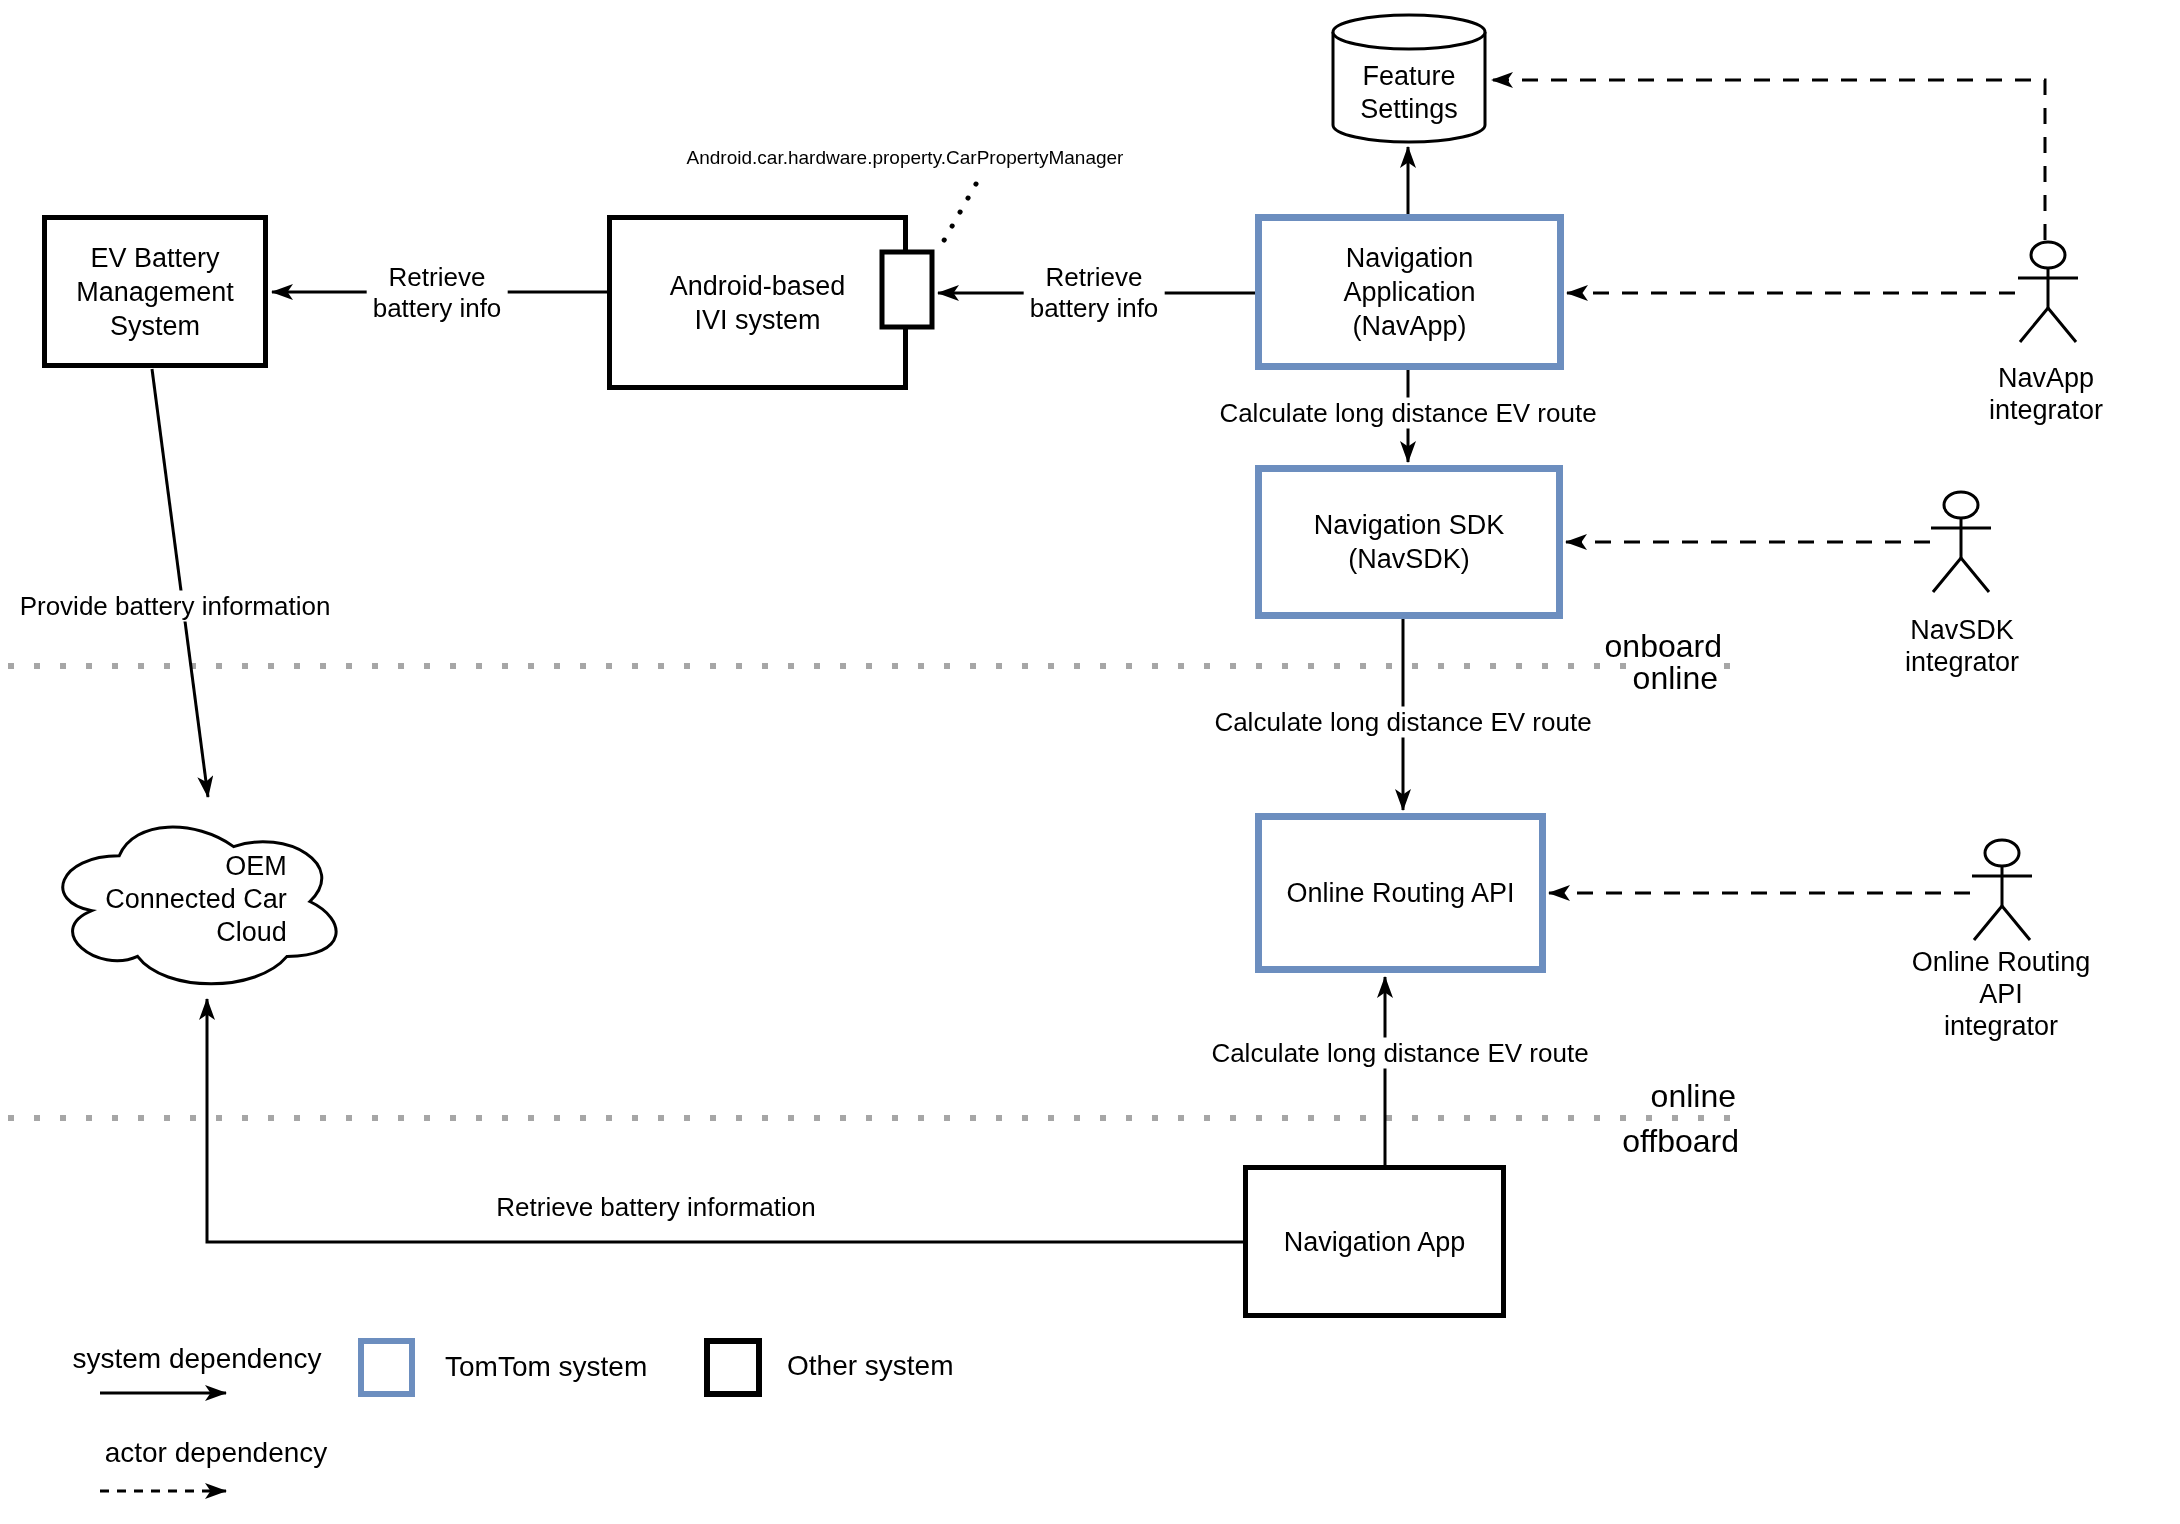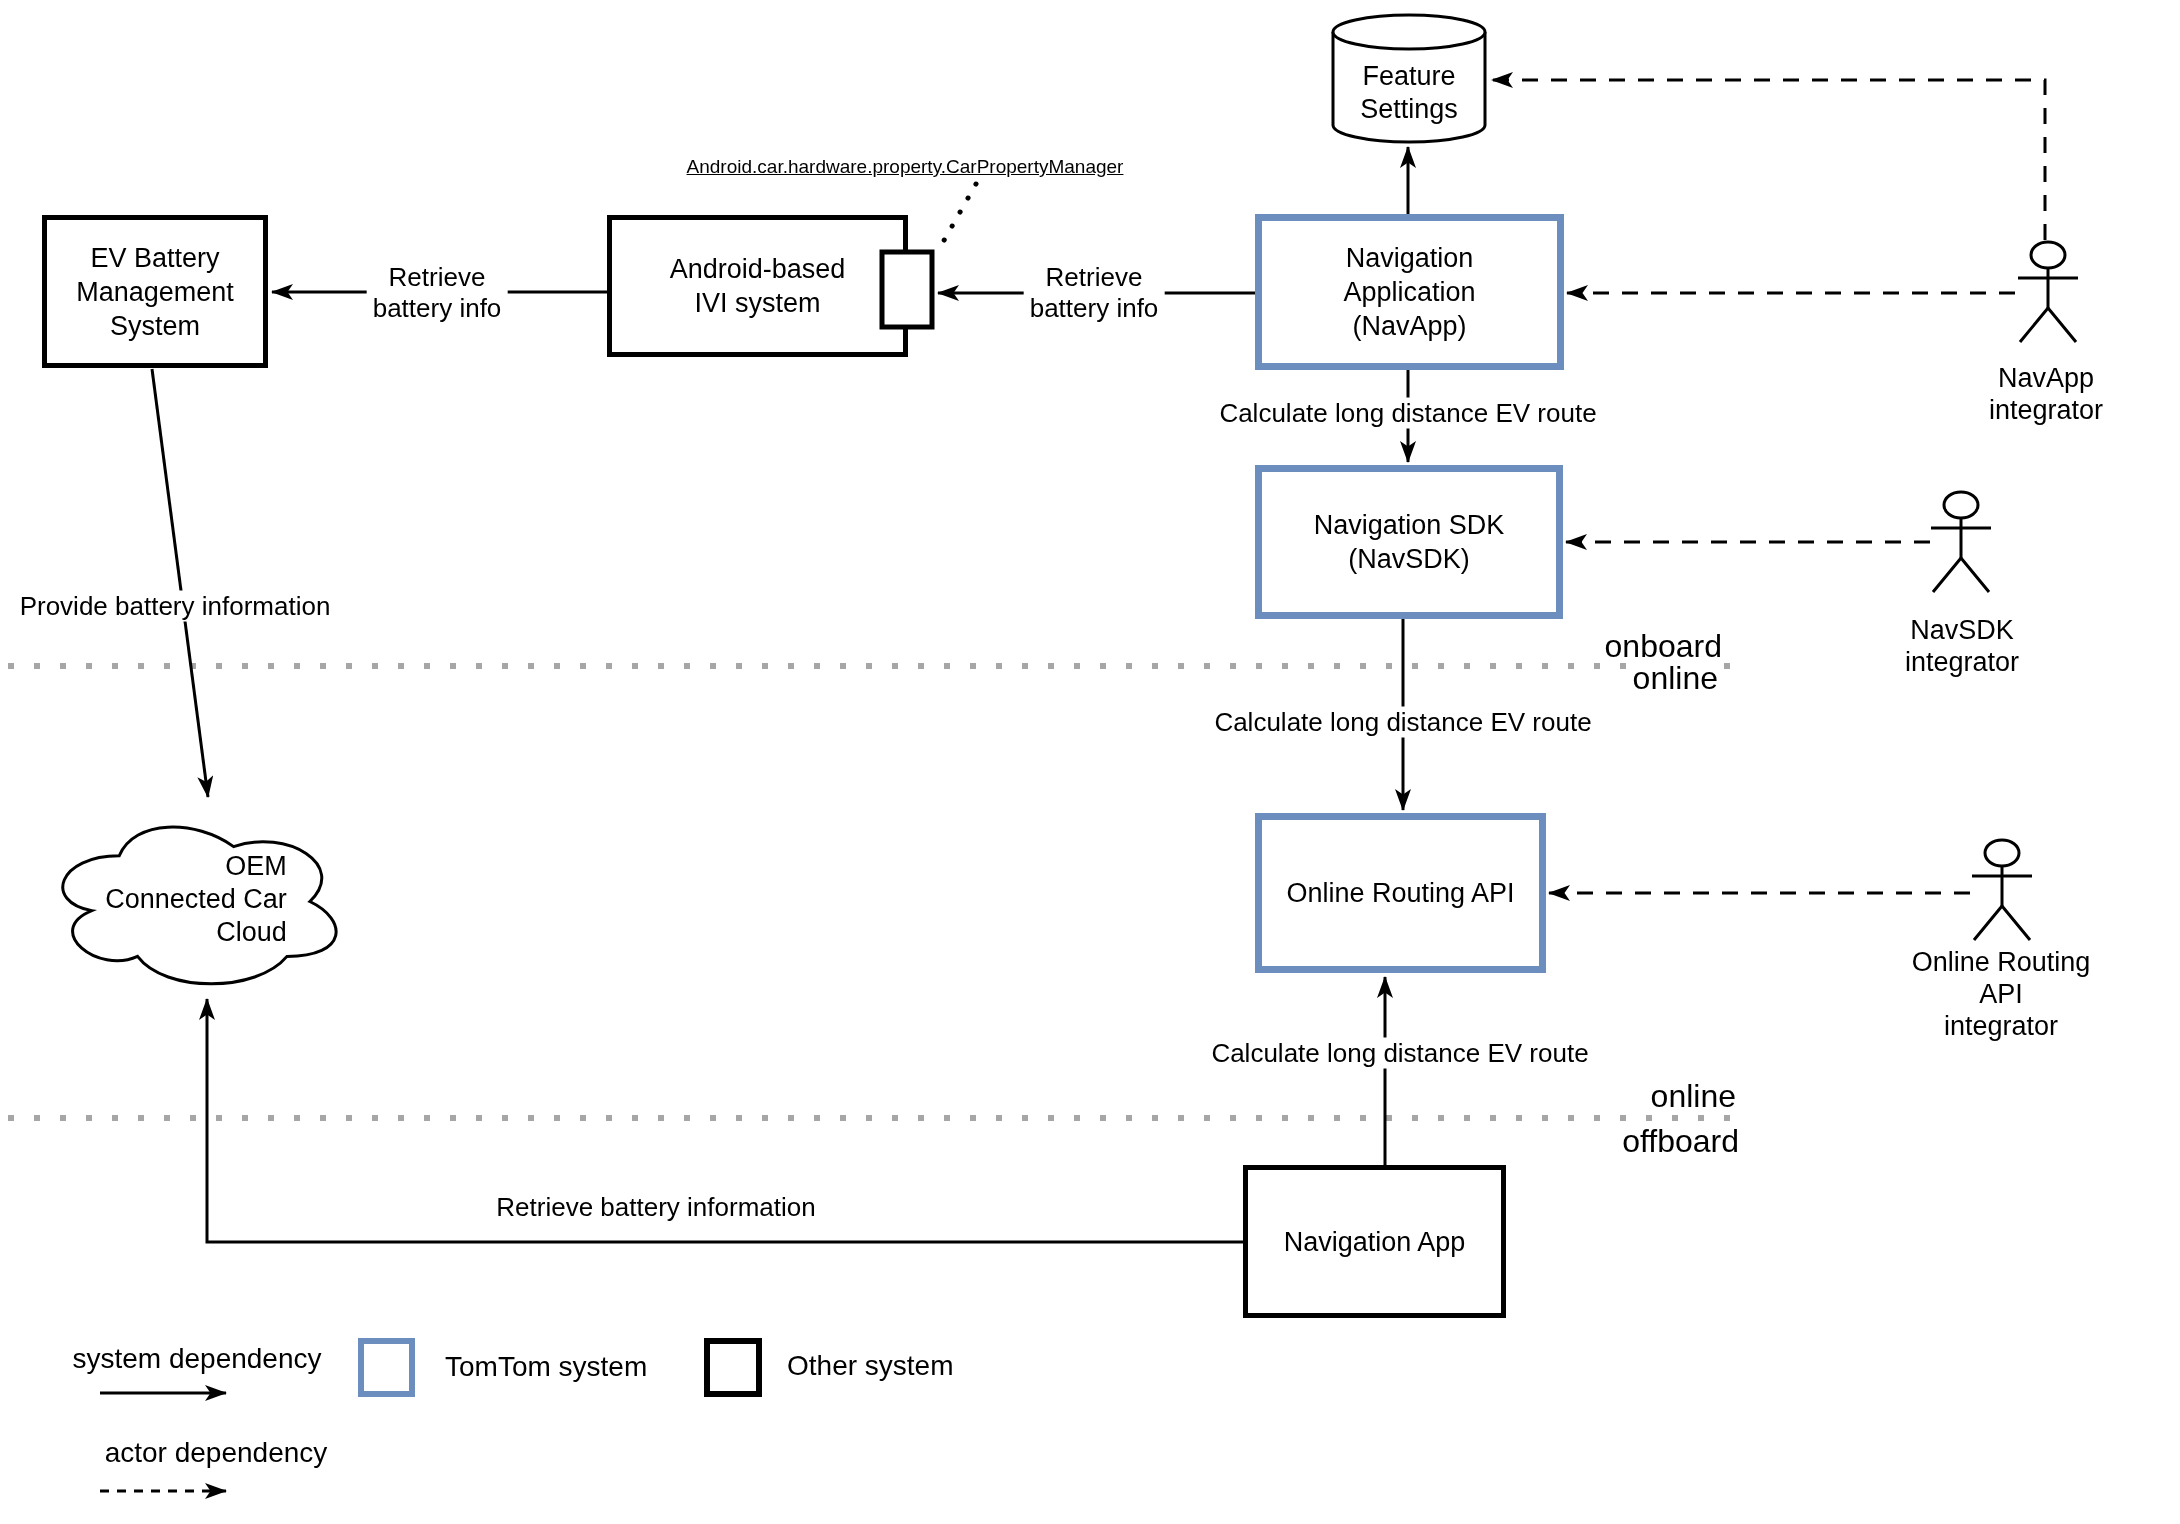--- a/index.html
+++ b/index.html
@@ -32,21 +32,21 @@
   .legend-tomtom { border:6px solid #6c8ebf; }
   .legend-other  { border:6px solid #000; }
 </style>
 </head>
 <body>
 
 <div class="stage">
 
   <div class="node other" style="left:42px;   top:215px; width:226px; height:153px;">EV Battery
 Management System</div>
-  <div class="node other" style="left:607px;  top:215px; width:301px; height:142px;">Android-based
+  <div class="node other" style="left:607px;  top:215px; width:301px; height:175px;">Android-based
 IVI system</div>
   <div class="node tomtom" style="left:1255px; top:214px; width:309px; height:156px;">Navigation
 Application
 (NavApp)</div>
   <div class="node tomtom" style="left:1255px; top:465px; width:308px; height:154px;">Navigation SDK
 (NavSDK)</div>
   <div class="node tomtom" style="left:1255px; top:813px; width:291px; height:160px;">Online Routing API</div>
   <div class="node other" style="left:1243px; top:1165px; width:263px; height:153px;">Navigation App</div>
 
   <div class="legend-box legend-tomtom" style="left:358px; top:1338px; width:57px; height:59px;"></div>
@@ -111,21 +111,21 @@
     <path d="M 100 1393 H 226" stroke="#000" stroke-width="3" fill="none" marker-end="url(#arr)"></path>
     <path d="M 100 1491 H 226" stroke="#000" stroke-width="3" fill="none" stroke-dasharray="9 8" marker-end="url(#arr)"></path>
   </svg>
 
   <div class="lbl shape-label" style="left:1409px; top:93px;">Feature
 Settings</div>
   <div class="lbl shape-label" style="left:196px; top:899px;text-align:right;">OEM
 Connected Car
 Cloud</div>
 
-  <div class="lbl annotation-label" style="left:905px; top:167px;text-decoration:underline;">Android.car.hardware.property.CarPropertyManager</div>
+  <div class="lbl annotation-label" style="left:905px; top:158px;">Android.car.hardware.property.CarPropertyManager</div>
 
   <div class="lbl edge-label" style="left:437px;  top:293px;">Retrieve
 battery info</div>
   <div class="lbl edge-label" style="left:1094px; top:293px;">Retrieve
 battery info</div>
   <div class="lbl edge-label" style="left:1408px; top:413px;">Calculate long distance EV route</div>
   <div class="lbl edge-label" style="left:1403px; top:722px;">Calculate long distance EV route</div>
   <div class="lbl edge-label" style="left:1400px; top:1053px;">Calculate long distance EV route</div>
   <div class="lbl edge-label" style="left:175px;  top:590px;margin-top:16px;">Provide battery information</div>
   <div class="lbl" style="left:656px; top:1207px;">Retrieve battery information</div>

